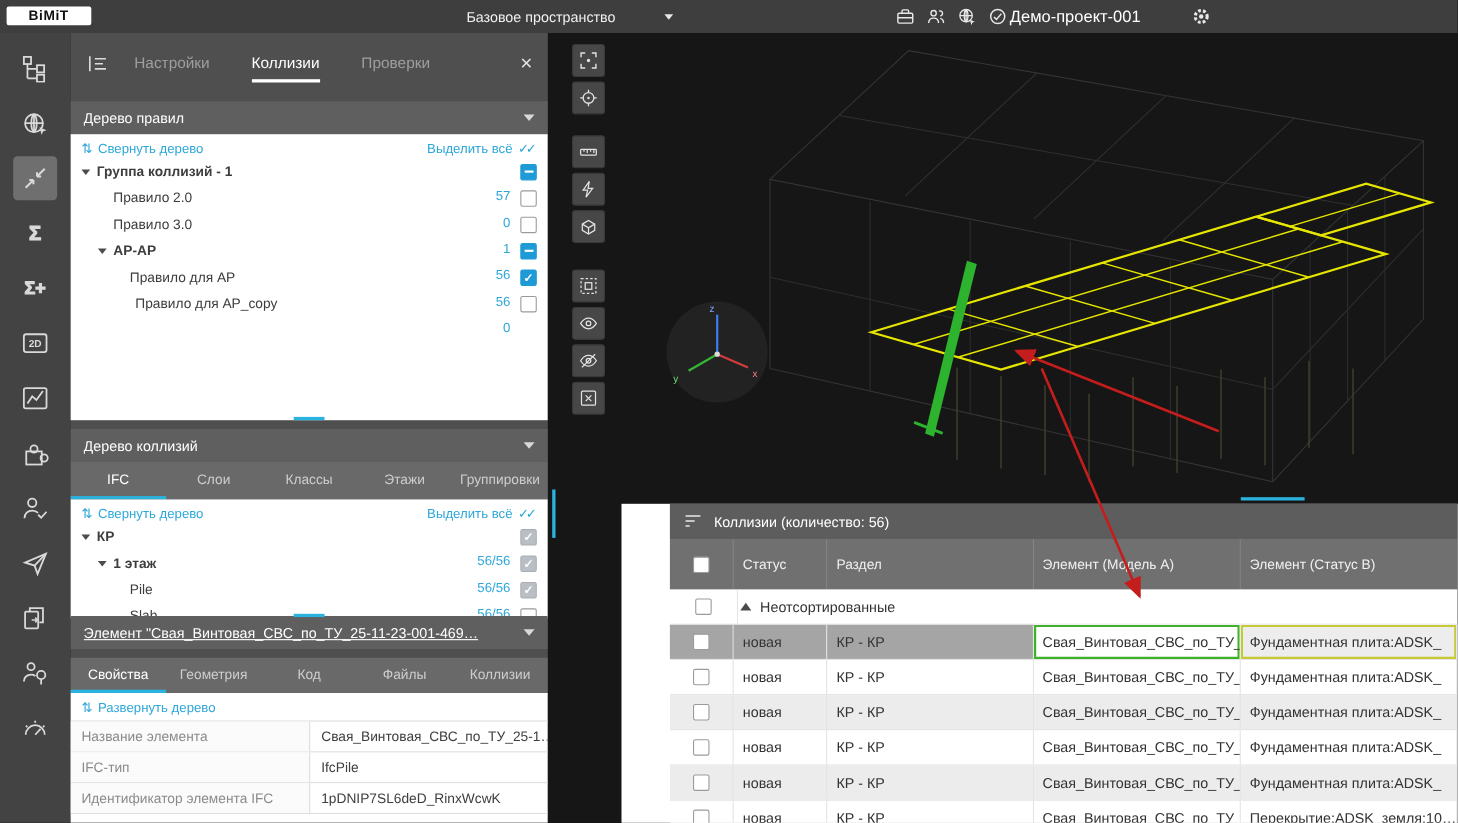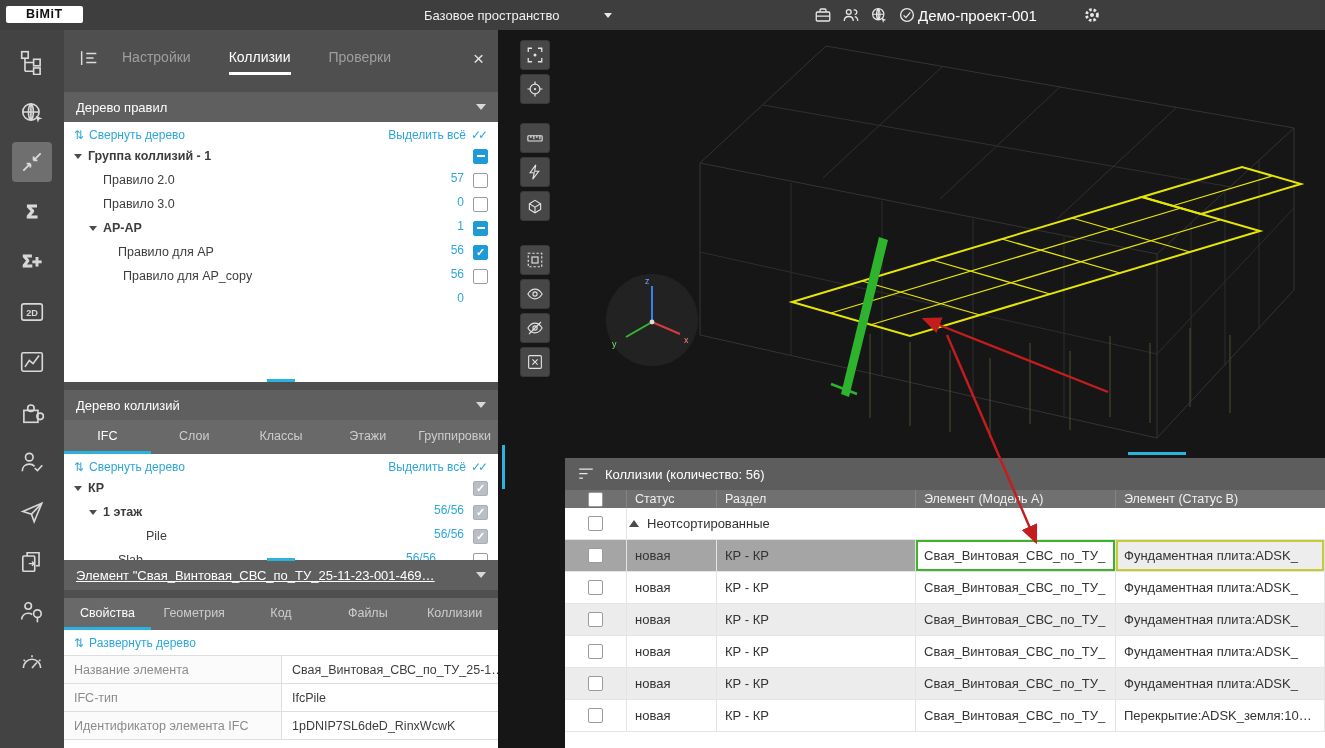--- a/index.html
+++ b/index.html
@@ -89,23 +89,23 @@
   .tbtn { width:30px; height:30px; background:#474747; border:1px solid #393939; border-radius:3px;
           display:flex; align-items:center; justify-content:center; }
   .tbtn svg { stroke:#e3e3e3; }
 
   
   .handle-h { position:absolute; width:28px; height:3px; background:#2bb3e0; z-index:26; }
   .handle-v { position:absolute; width:3px; height:44px; background:#2bb3e0; z-index:26; }
 
   
   .cpanel { position:absolute; left:565px; top:458px; width:760px; height:290px; background:#fff; z-index:10;
-            overflow:hidden; font-size:13px; }
+            overflow:hidden; font-size:13px;padding-left:44px; }
   .cp-header { height:32px; background:#5d5d5d; display:flex; align-items:center; gap:10px; padding:0 12px; color:#fff; }
-  .cp-cols { height:18px; background:#707070; display:flex; color:#f0f0f0; font-size:12.5px; }
+  .cp-cols { height:46px; background:#707070; display:flex; color:#f0f0f0; font-size:12.5px; }
   .hcell { display:flex; align-items:center; padding-left:8px; border-right:1px solid rgba(255,255,255,.14); }
   .w-cb { width:62px; justify-content:center; padding-left:0; }
   .w0 { width:90px; } .w1 { width:199px; } .w2 { width:200px; } .w3 { width:209px; border-right:none; }
   .cp-group { height:32px; display:flex; align-items:center; border-bottom:1px solid #e4e4e4; background:#fff; color:#333; }
   .tri-up { width:0; height:0; border-left:5px solid transparent; border-right:5px solid transparent;
             border-bottom:7px solid #4a4a4a; margin:0 8px 0 2px; }
   .crow { height:32px; display:flex; border-bottom:1px solid #e4e4e4; background:#fff; }
   .crow.alt { background:#ececec; }
   .ccell { display:flex; align-items:center; padding-left:8px; border-right:1px solid #e4e4e4;
            color:#333; white-space:nowrap; overflow:hidden; }
@@ -404,21 +404,21 @@
           <span class="tlabel bold">КР</span>
           <span class="tcount">56/56</span>
           <span class="cb checked-muted"></span>
         </div>
         <div class="trow" style="padding-left: 25px;">
           <span class="caret"></span>
           <span class="tlabel bold">1 этаж</span>
           <span class="tcount">56/56</span>
           <span class="cb checked-muted"></span>
         </div>
-        <div class="trow" style="padding-left: 40px; gap: 28px;">
+        <div class="trow" style="padding-left: 40px;">
           <span class="caret hidden"></span>
           <span class="tlabel">Pile</span>
           <span class="tcount">56/56</span>
           <span class="cb checked-muted"></span>
         </div>
         <div class="trow" style="padding-left: 40px;">
           <span class="caret hidden"></span>
           <span class="tlabel">Slab</span>
           <span class="tcount">56/56</span>
           <span class="cb unchecked"></span>

